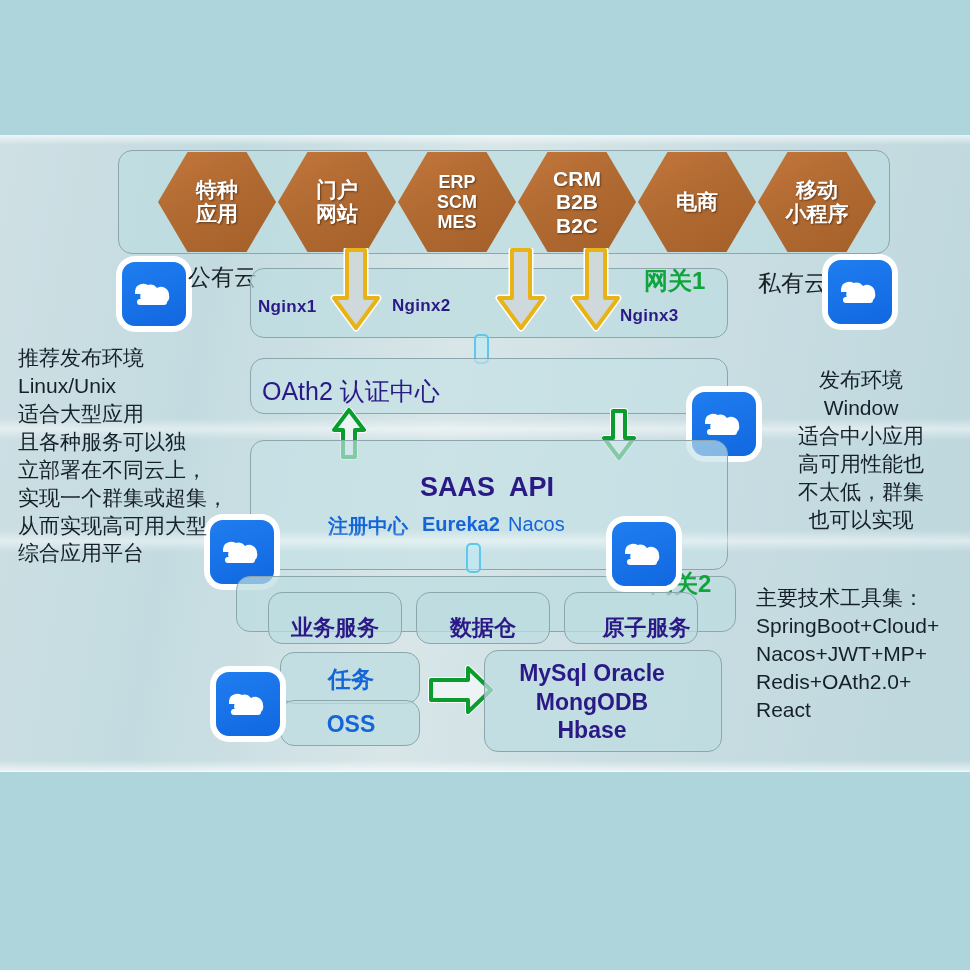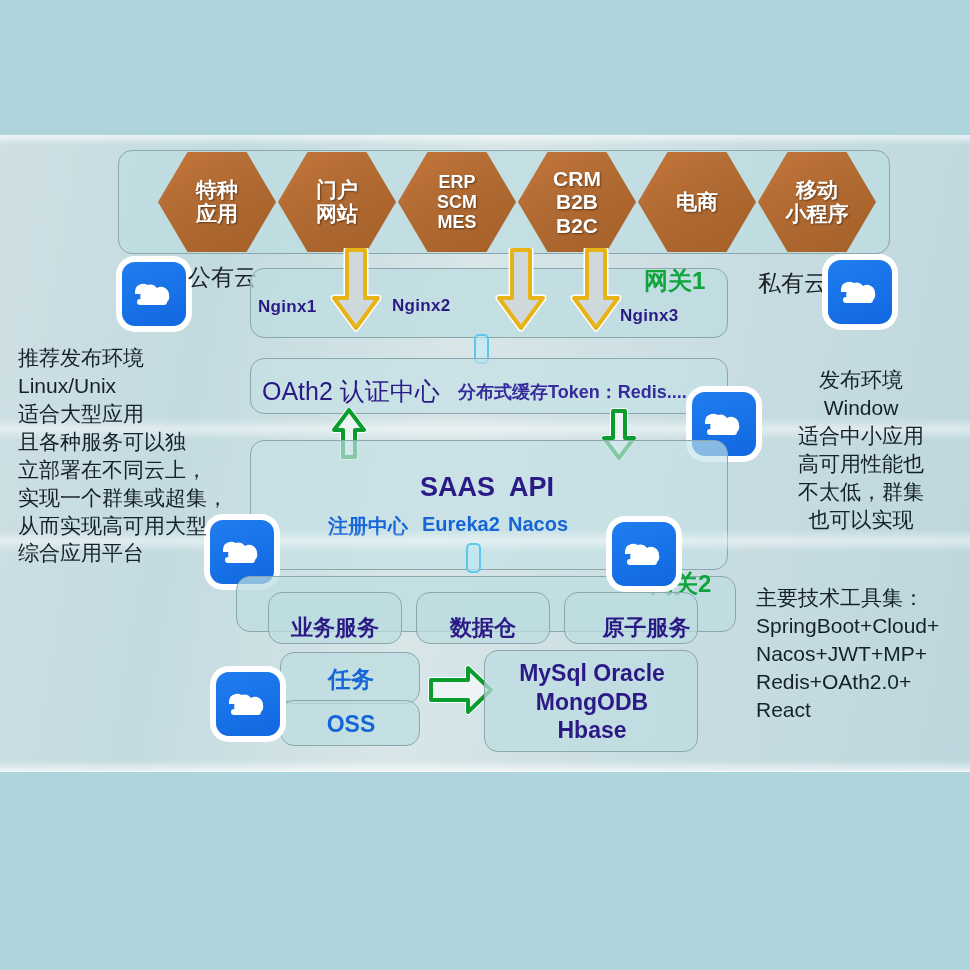--- a/index.html
+++ b/index.html
@@ -170,21 +170,20 @@
     <svg width="52" height="84" viewBox="0 0 52 84">
         <path d="M17 2 L35 2 L35 50 L48 50 L26 80 L4 50 L17 50 Z" fill="none" stroke="#ffffff" stroke-width="7" stroke-linejoin="round"></path>
         <path d="M17 2 L35 2 L35 50 L48 50 L26 80 L4 50 L17 50 Z" fill="#cfd8da" stroke="#e8b317" stroke-width="4" stroke-linejoin="round"></path>
       </svg>
   </div>
 
   <div class="connector" style="left:474px;top:334px;"></div>
 
   <div class="panel lite authbox"></div>
   <div class="lbl purple" style="left:262px;top:375px;font-size:25px;font-weight:normal;">OAth2 认证中心</div>
-  <div class="lbl purple2" style="left:458px;top:380px;font-size:18px;font-weight:bold;">分布式缓存Token：Redis....</div>
 
   <div class="divider" style="top:418px;"></div>
 
   <div class="arrow" style="left:332px;top:408px;">
     <svg width="34" height="52" viewBox="0 0 34 52">
         <path d="M17 2 L32 22 L23 22 L23 49 L11 49 L11 22 L2 22 Z" fill="none" stroke="#ffffff" stroke-width="6" stroke-linejoin="round"></path>
         <path d="M17 2 L32 22 L23 22 L23 49 L11 49 L11 22 L2 22 Z" fill="#eef4f5" stroke="#0a9d2e" stroke-width="4" stroke-linejoin="round"></path>
       </svg>
   </div>
   <div class="arrow" style="left:602px;top:408px;">
@@ -199,21 +198,21 @@
       <path d="M10 18 A9 9 0 0 1 26 13 A8 8 0 0 1 38 20 A7 7 0 0 1 36 27 L12 27 A7 7 0 0 1 10 18 Z" fill="#ffffff"></path>
       <path d="M4 16 A8 8 0 0 1 19 13 L19 19 L4 19 Z" fill="#ffffff"></path>
       <rect x="6" y="24" width="30" height="6" rx="3" fill="#ffffff"></rect>
     </svg>
   </div>
 
   <div class="panel lite saasbox"></div>
   <div class="lbl purple" style="left:420px;top:472px;font-size:27px;font-weight:bold;">SAAS  API</div>
   <div class="lbl blue" style="left:328px;top:513px;font-size:20px;font-weight:bold;">注册中心</div>
   <div class="lbl blue" style="left:422px;top:513px;font-size:20px;font-weight:bold;">Eureka2</div>
-  <div class="lbl blue" style="left:508px;top:513px;font-size:20px;font-weight:bold;">Nacos</div>
+  <div class="lbl blue" style="left:508px;top:513px;font-size:20px;font-weight:normal;">Nacos</div>
 
   <div class="divider" style="top:530px;"></div>
   <div class="connector" style="left:466px;top:543px;"></div>
 
   <div class="cloud" style="left:210px;top:520px;">
     <svg width="46" height="38" viewBox="0 0 46 38">
       <path d="M10 18 A9 9 0 0 1 26 13 A8 8 0 0 1 38 20 A7 7 0 0 1 36 27 L12 27 A7 7 0 0 1 10 18 Z" fill="#ffffff"></path>
       <path d="M4 16 A8 8 0 0 1 19 13 L19 19 L4 19 Z" fill="#ffffff"></path>
       <rect x="6" y="24" width="30" height="6" rx="3" fill="#ffffff"></rect>
     </svg>
@@ -256,21 +255,21 @@
     </svg>
   </div>
 
   <div class="arrow" style="left:428px;top:664px;">
     <svg width="66" height="52" viewBox="0 0 66 52">
         <path d="M3 16 L40 16 L40 4 L63 26 L40 48 L40 36 L3 36 Z" fill="none" stroke="#ffffff" stroke-width="6" stroke-linejoin="round"></path>
         <path d="M3 16 L40 16 L40 4 L63 26 L40 48 L40 36 L3 36 Z" fill="#eef4f5" stroke="#0a9d2e" stroke-width="4" stroke-linejoin="round"></path>
       </svg>
   </div>
 
-  <div class="panel" style="left:484px;top:650px;width:214px;height:102px;">
+  <div class="panel" style="left:484px;top:650px;width:238px;height:102px;">
     <div style="position:absolute;left:0;top:0;width:214px;height:102px;display:flex;flex-direction:column;align-items:center;justify-content:center;line-height:1.25;">
       <span class="purple" style="font-size:23px;font-weight:bold;">MySql  Oracle</span>
       <span class="purple" style="font-size:23px;font-weight:bold;">MongODB</span>
       <span class="purple" style="font-size:23px;font-weight:bold;">Hbase</span>
     </div>
   </div>
 
   <div class="para" style="left:18px;top:344px;width:220px;">推荐发布环境
   Linux/Unix
 适合大型应用

